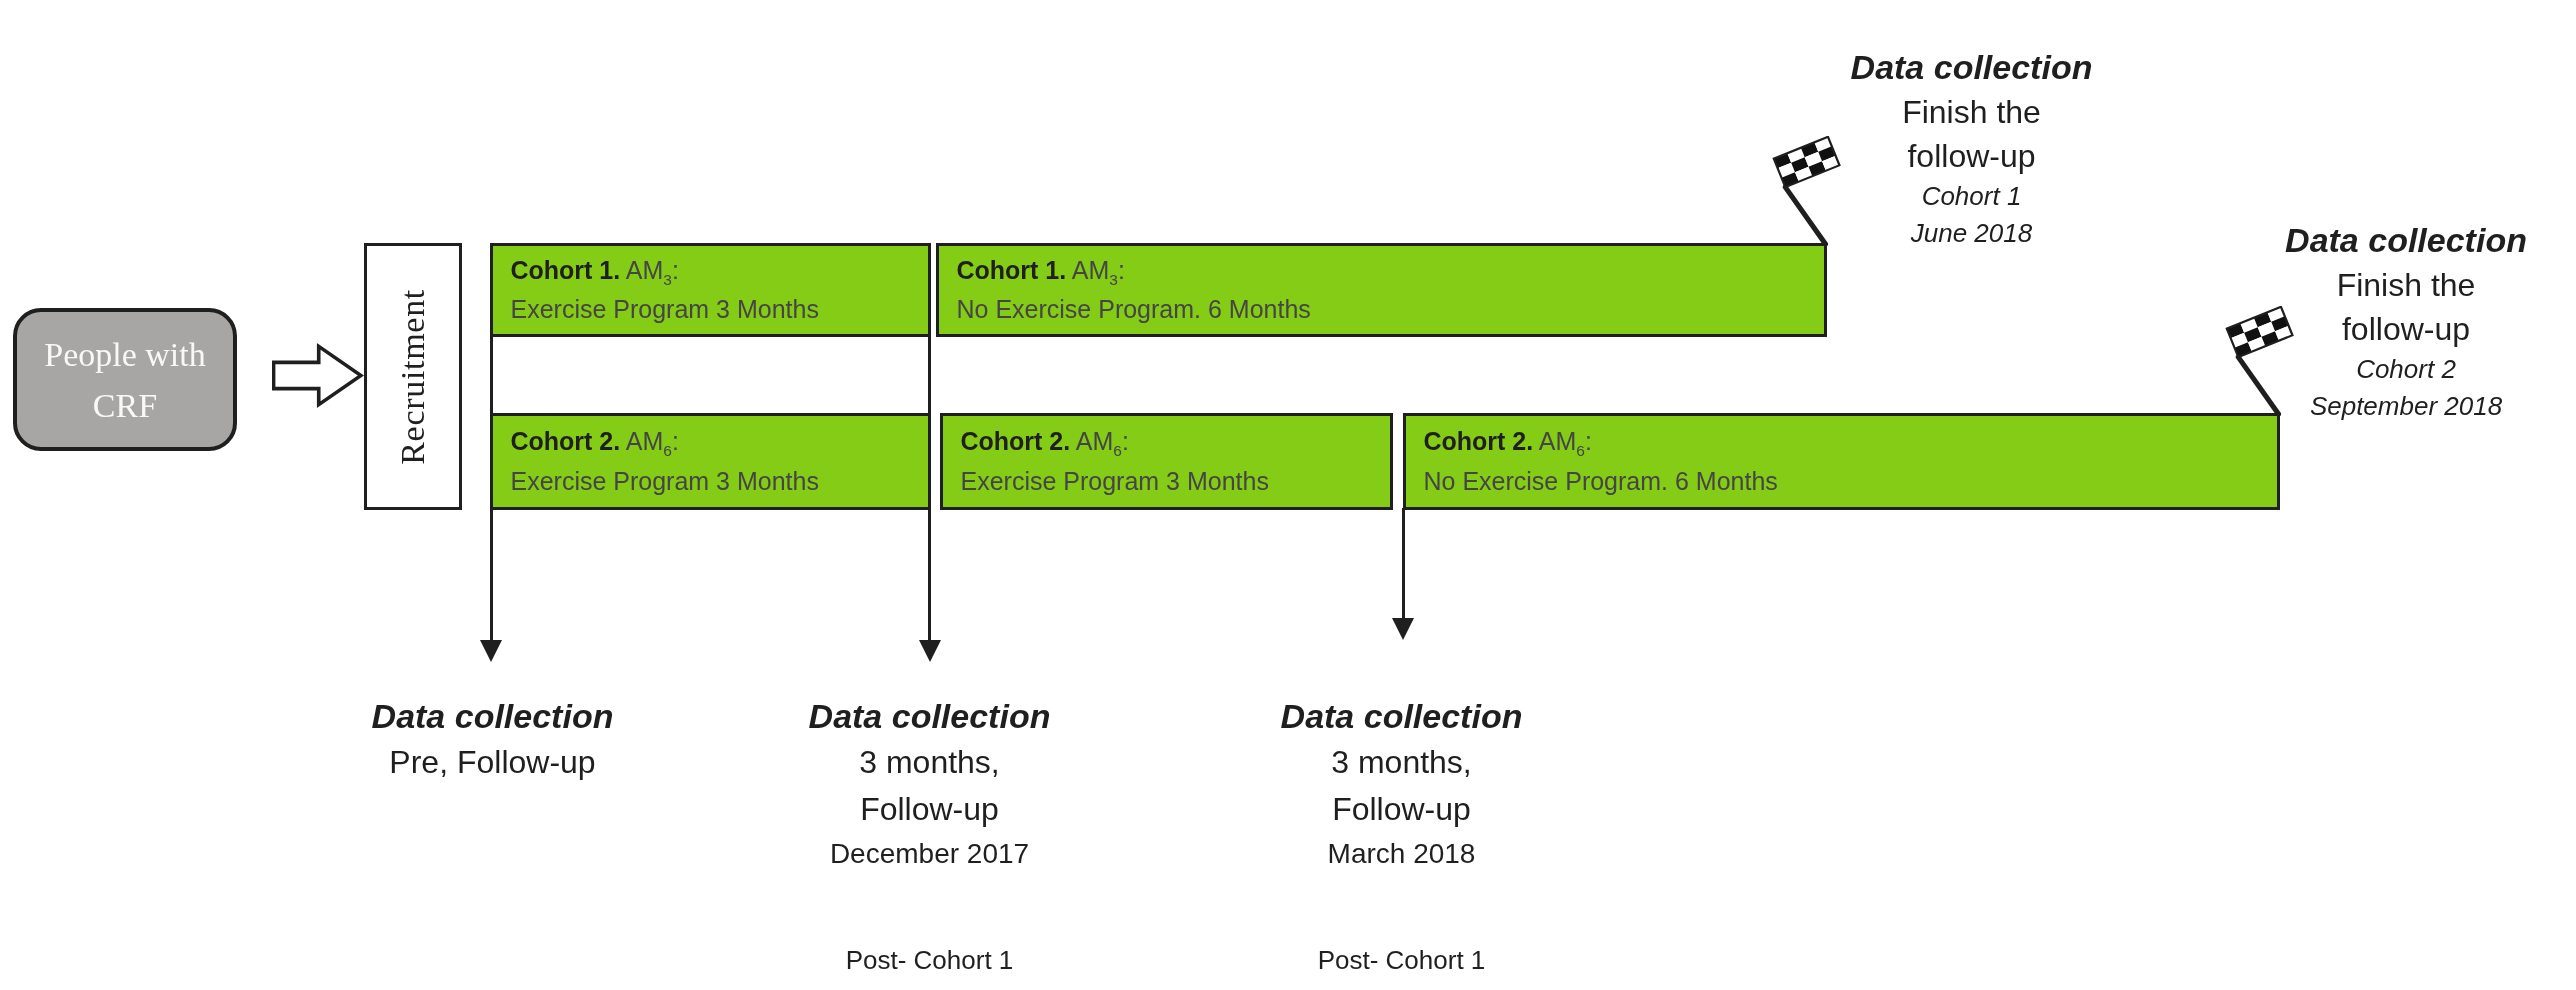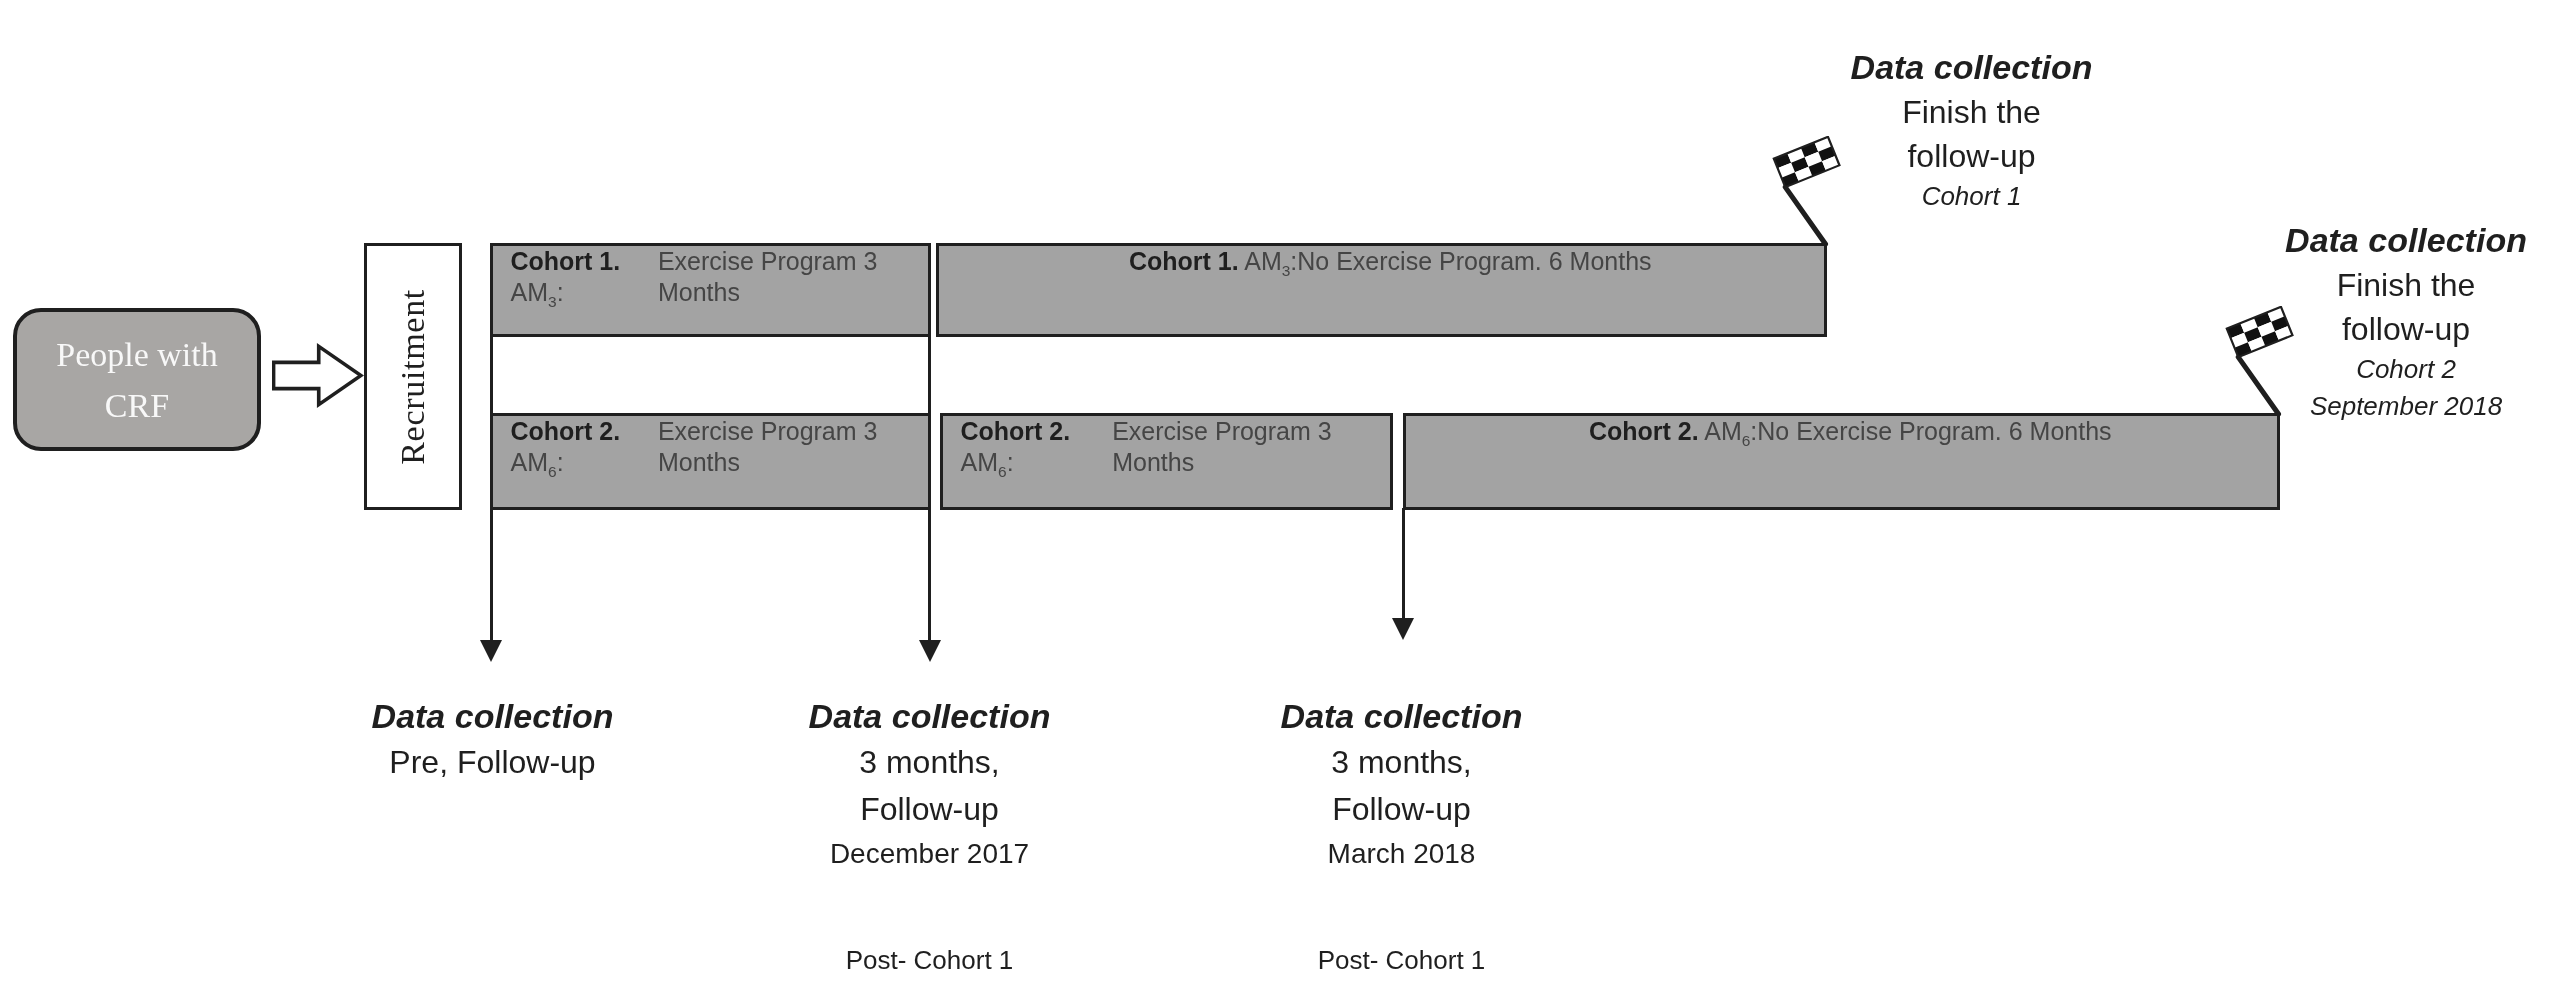--- a/index.html
+++ b/index.html
@@ -3,21 +3,21 @@
 <meta charset="utf-8">
 <style>
   html,body{margin:0;padding:0;background:#fff;}
   #canvas{
     position:relative;width:2576px;height:990px;background:var(--bg,#fff);
     font-family:"Liberation Sans",sans-serif;color:var(--line-dark,#1f1f1f);
     overflow:hidden;
   }
   
   .people{
-    position:absolute;left:13px;top:308px;width:248px;height:143px;
+    position:absolute;left:13px;top:308px;width:224px;height:143px;
     background:var(--box-gray,#a8a6a4);border:4.4px solid var(--line-dark,#1f1f1f);
     border-radius:28px;box-sizing:border-box;
     display:flex;flex-direction:column;align-items:center;justify-content:center;
     font-family:"Liberation Serif",serif;font-size:34px;line-height:1.5;
     color:var(--text-white,#f8f8f8);text-align:center;
   }
   
   .barrow{position:absolute;left:272px;top:342px;width:92px;height:67px;}
   
   .recruit{
@@ -25,21 +25,21 @@
     border:3.7px solid var(--line-dark,#1f1f1f);box-sizing:border-box;background:#fff;
     display:flex;align-items:center;justify-content:center;
   }
   .recruit .vert{
     writing-mode:vertical-rl;transform:rotate(180deg);
     font-family:"Liberation Serif",serif;font-size:34px;letter-spacing:0.7px;
   }
   
   .cbox{
     position:absolute;border:3.7px solid var(--line-dark,#1f1f1f);box-sizing:border-box;
-    background:#a3a3a3;display:flex;justify-content:center;
+    background:#84cc16;display:flex;flex-direction:column;justify-content:center;
     padding-left:17.5px;font-size:25px;line-height:1.25;
   }
   .r1a{left:490px;top:243px;width:441px;height:94px}
   .r1b{left:936px;top:243px;width:891px;height:94px}
   .r2a{left:490px;top:413px;width:441px;height:97px}
   .r2b{left:940px;top:413px;width:453px;height:97px}
   .r2c{left:1403px;top:413px;width:877px;height:97px}
   .cline1{margin-bottom:5.1px;}
   .cohort-b{font-weight:bold;color:var(--line-dark,#1f1f1f);}
   .am{color:var(--text-secondary,#454545);}
@@ -149,20 +149,21 @@
         <rect x="65" y="56" width="20" height="14" fill="#111"></rect>
         <rect x="85" y="56" width="20" height="14" fill="#fff"></rect>
       <rect x="25" y="28" width="80" height="42" fill="none" stroke="#1f1f1f" stroke-width="3"></rect>
     </g>
   </svg>
   <div class="ftext ftext1">
     <div class="dc-title">Data collection</div>
     <div class="dc-line">Finish the</div>
     <div class="dc-line">follow-up</div>
     <div class="dc-small">Cohort 1</div>
+    <div class="dc-small">June 2018</div>
   </div>
 
   <svg class="flagsvg flag2" viewBox="0 0 130 152">
     <line x1="25" y1="70" x2="80" y2="148" stroke="#1f1f1f" stroke-width="7" stroke-linecap="round"></line>
     <g transform="rotate(-22 25 70)">
       <rect x="25" y="28" width="20" height="14" fill="#111"></rect>
         <rect x="45" y="28" width="20" height="14" fill="#fff"></rect>
         <rect x="65" y="28" width="20" height="14" fill="#111"></rect>
         <rect x="85" y="28" width="20" height="14" fill="#fff"></rect>
       <rect x="25" y="42" width="20" height="14" fill="#fff"></rect>

